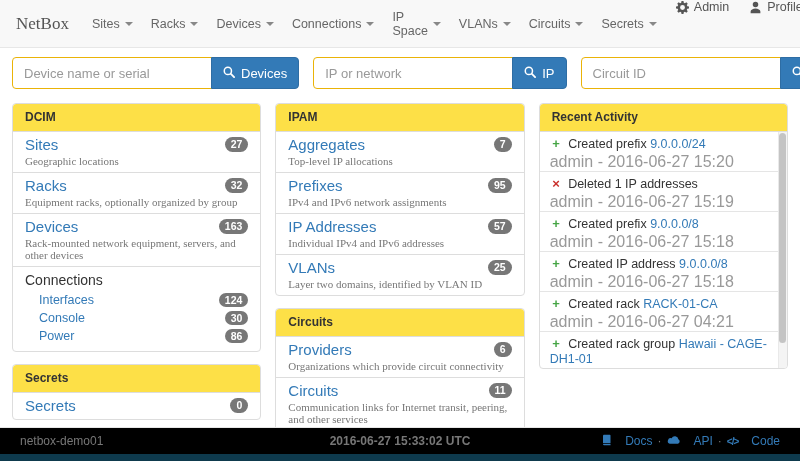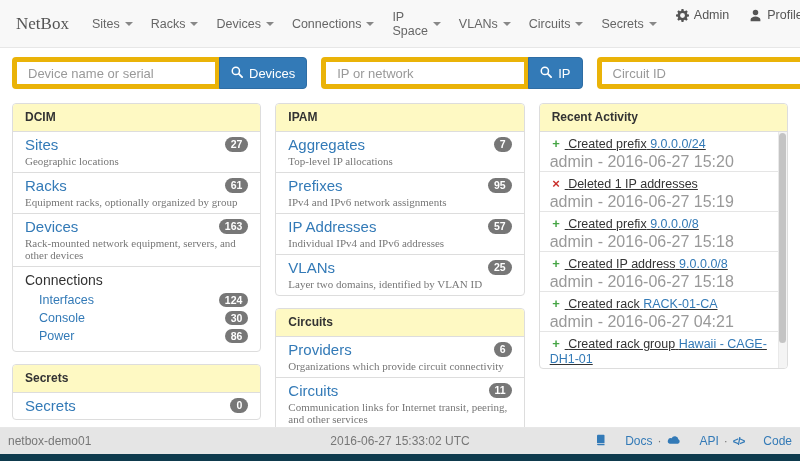--- a/index.html
+++ b/index.html
@@ -33,33 +33,33 @@
     color: #666; font-size: 12.5px;
     display: flex; align-items: center; gap: 5px;
     padding: 0 9px;
   }
   .caret {
     display: inline-block; width: 0; height: 0;
     border-left: 4px solid transparent; border-right: 4px solid transparent;
     border-top: 4px solid #888;
   }
   .nav-right { margin-left: auto; display: flex; align-items: stretch; list-style: none; }
-  .nav-right .nav-link { color: #555; font-size: 12.5px; gap: 5px; padding: 8px 10px; }
+  .nav-right .nav-link { color: #555; font-size: 12.5px; gap: 5px; padding: 0 10px; }
   .nav-ic { display: inline-flex; }
 
   
   .search-row {
     flex: 0 0 50px;
     display: flex; gap: 14px;
     padding: 9px 12px;
   }
   .search-group { flex: 1; display: flex; }
   .search-input {
     flex: 1; min-width: 0; height: 32px;
-    border: 5px solid #eab308; border-radius: 4px 0 0 4px;
+    border: 1px solid #eab308; border-radius: 4px 0 0 4px;
     padding: 0 11px; font-size: 13px; color: #555;
     font-family: "Liberation Sans", sans-serif;
     outline: none;
   }
   .search-input::placeholder { color: #999; }
   .search-btn {
     height: 32px; margin-left: -1px;
     background: #337ab7; border: 1px solid #2e6da4;
     border-radius: 0 4px 4px 0;
     color: #fff; font-size: 13px;
@@ -77,21 +77,21 @@
     align-items: flex-start;
   }
   .col { flex: 1; min-width: 0; }
 
   .panel {
     border: 1px solid #ddd; border-radius: 4px;
     background: #fff; margin-bottom: 12px;
     overflow: hidden;
   }
   .panel-heading {
-    background: #fef9c3; border-bottom: 1px solid #ddd;
+    background: #fde047; border-bottom: 1px solid #ddd;
     padding: 5px 12px; font-size: 12px; line-height: 17px;
     font-weight: bold; color: #333;
     border-radius: 3px 3px 0 0;
   }
   .panel-item { padding: 4px 12px 5px; border-bottom: 1px solid #ddd; }
   .panel-item:last-child { border-bottom: none; }
   .item-head { display: flex; align-items: center; justify-content: space-between; }
   .item-link { font-size: 15px; line-height: 17px; }
   .badge {
     background: #777; color: #fff;
@@ -105,45 +105,45 @@
   .conn-title { font-size: 14px; line-height: 17px; color: #333; margin-bottom: 2px; }
   .conn-row {
     display: flex; align-items: center; justify-content: space-between;
     padding: 1.5px 0 1.5px 14px;
   }
   .conn-row a { font-size: 12.5px; line-height: 15px; }
 
   
   .act-list { position: relative; height: 236px; overflow: hidden; }
   .act-item { padding: 4px 18px 3px 10px; border-bottom: 1px solid #e5e5e5; }
-  .act-line { font-size: 12.5px; line-height: 15px; color: #333; text-decoration: underline; }
+  .act-line { font-size: 12.5px; line-height: 15px; color: #333; }
   .act-ic { display: inline-block; width: 13px; text-align: center; margin-right: 2px; }
   .act-ic.plus { color: #46a546; font-weight: bold; font-size: 13px; }
   .act-ic.x { color: #c9302c; font-weight: bold; font-size: 13px; }
   .act-meta { font-size: 16px; line-height: 13px; color: #999; margin-top: 3px; }
   .scroll-track {
     position: absolute; top: 0; right: 0; bottom: 0; width: 9px;
     background: #f4f4f4; border-left: 1px solid #e9e9e9;
   }
   .scroll-thumb {
     position: absolute; top: 1px; right: 1px; width: 7px; height: 210px;
     background: #c4c4c4; border-radius: 4px;
   }
 
   
   .footer {
     flex: 0 0 27px;
-    background: #e5e5e5; border-top: 1px solid #e7e7e7;
+    background: #000000; border-top: 1px solid #e7e7e7;
     display: flex; align-items: center;
-    padding: 0 8px; font-size: 12px; color: #777;
+    padding: 0 20px; font-size: 12px; color: #777;
   }
   .f-left { flex: 1; }
-  .f-center { flex: 0 0 auto; }
+  .f-center { flex: 0 0 auto; font-weight: bold; }
   .f-right { flex: 1; display: flex; justify-content: flex-end; align-items: center; gap: 5px; }
-  .f-right a { display: inline-flex; align-items: center; gap: 19px; font-size: 12px; }
+  .f-right a { display: inline-flex; align-items: center; gap: 13px; font-size: 12px; }
   .sep { color: #777; }
   .code-glyph { color: #337ab7; font-weight: bold; font-size: 10px; letter-spacing: -1px; }
 
   .bottom-bar { flex: 0 0 7px; background: #0e3a4d; }
 </style>
 </head>
 <body>
 
 <nav class="navbar">
   <a class="brand">NetBox</a>
@@ -263,21 +263,21 @@
       <div class="panel-item">
         <div class="item-head">
           <a class="item-link">Sites</a>
           <span class="badge">27</span>
         </div>
         <div class="item-desc">Geographic locations</div>
       </div>
       <div class="panel-item">
         <div class="item-head">
           <a class="item-link">Racks</a>
-          <span class="badge">61</span>
+          <span class="badge">32</span>
         </div>
         <div class="item-desc">Equipment racks, optionally organized by group</div>
       </div>
       <div class="panel-item">
         <div class="item-head">
           <a class="item-link">Devices</a>
           <span class="badge">163</span>
         </div>
         <div class="item-desc">Rack-mounted network equipment, servers, and other devices</div>
       </div>

